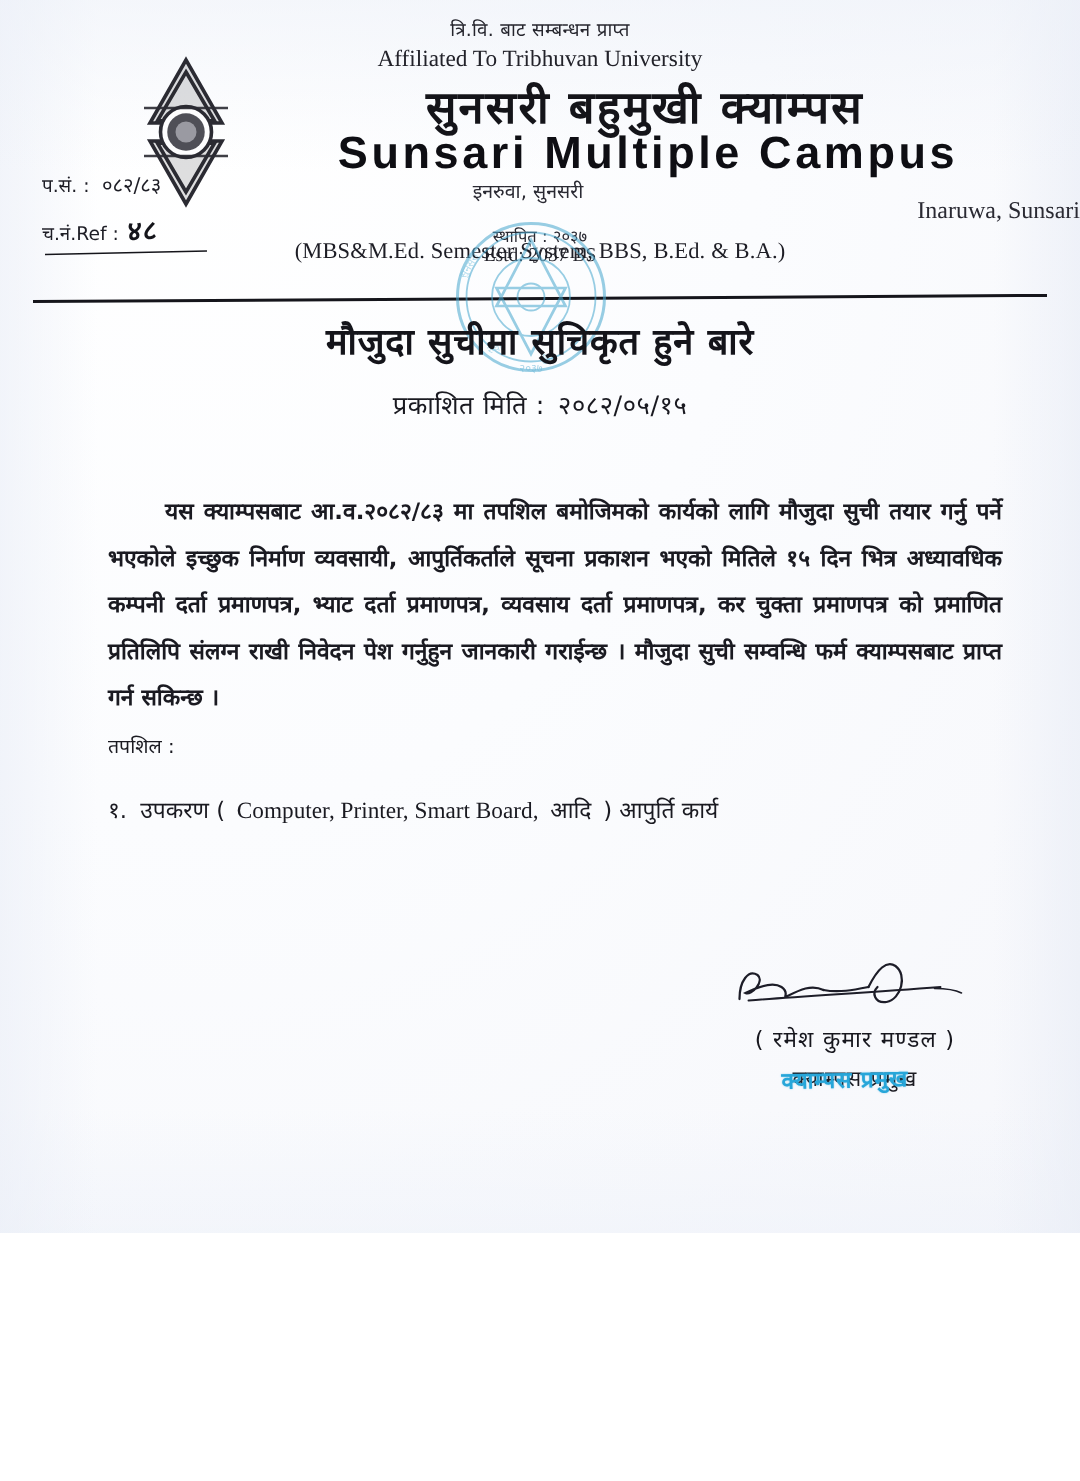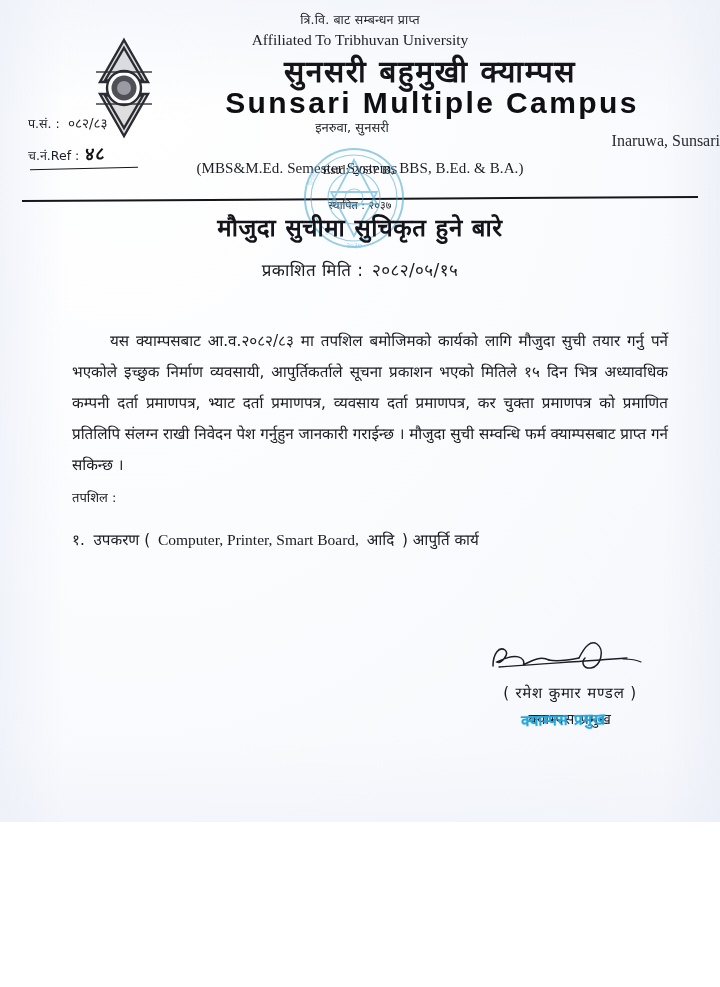--- a/index.html
+++ b/index.html
@@ -96,21 +96,20 @@
     text-align: right;
     font-size: 16px;
     color: #2a2a33;
   }
   .estd-np {
     position: absolute;
     top: 149px; left: 0; right: 0;
     text-align: center;
     font-size: 11px;
     color: #2a2a33;
-    margin-top: 48px;
   }
   .estd-en {
     position: absolute;
     top: 162px; left: 0; right: 0;
     text-align: center;
     font-size: 13px;
     color: #23232b;
   }
   .programs {
     position: absolute;
@@ -193,20 +192,21 @@
   }
   .body-text {
     position: absolute;
     top: 326px; left: 72px;
     width: 596px;
     font-size: 15.2px;
     line-height: 31px;
     text-align: justify;
     text-justify: inter-word;
     color: #1a1a21;
+    font-weight: bold;
   }
   .body-text p { margin: 0; text-indent: 38px; }
   .section-label {
     position: absolute;
     top: 488px; left: 72px;
     font-size: 13px;
     color: #1a1a21;
   }
   .detail-list {
     position: absolute;

